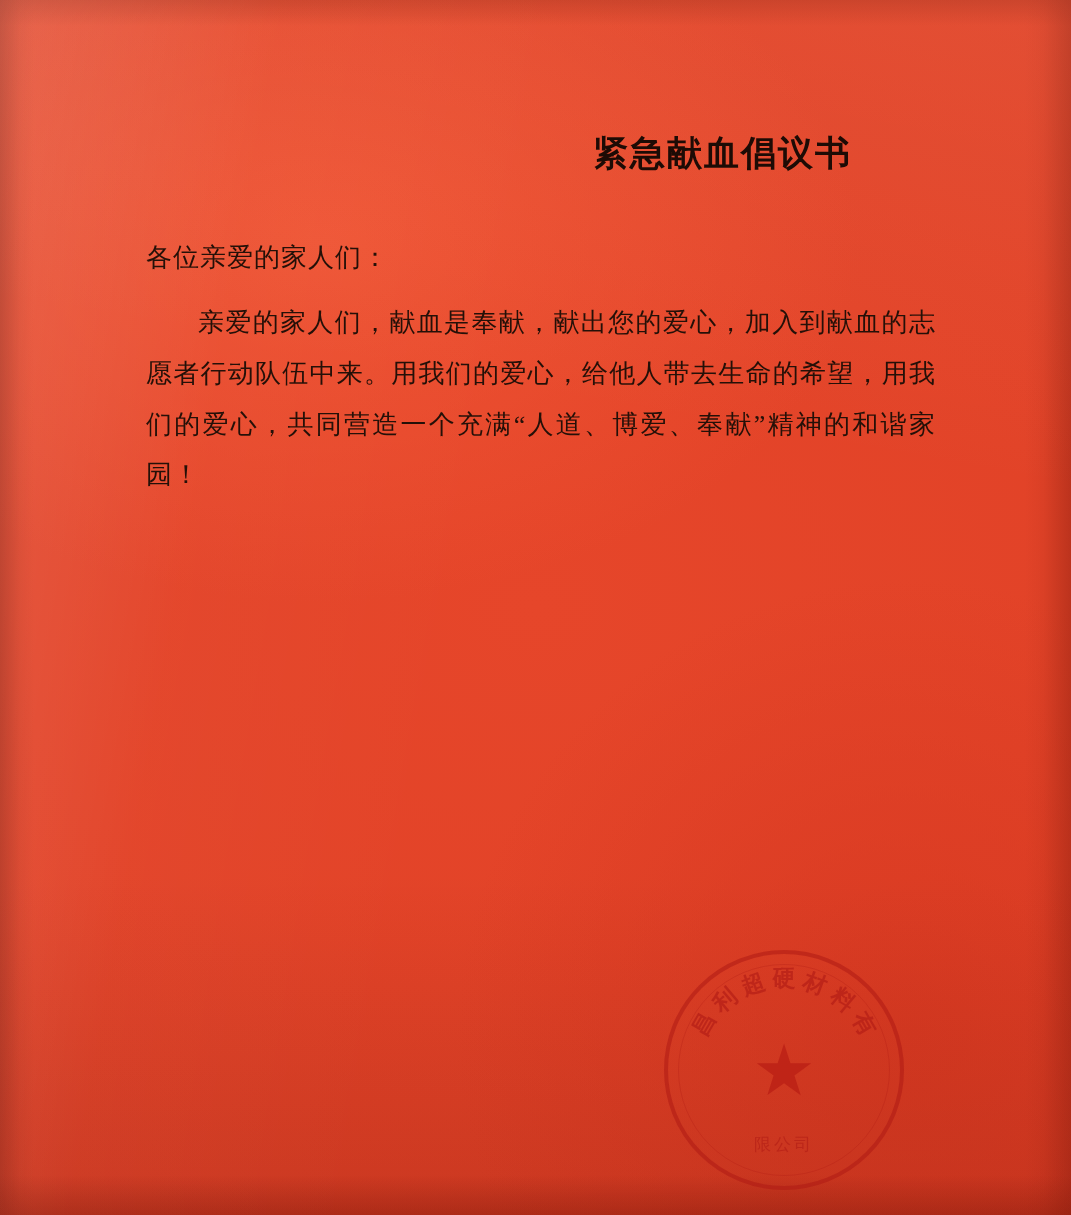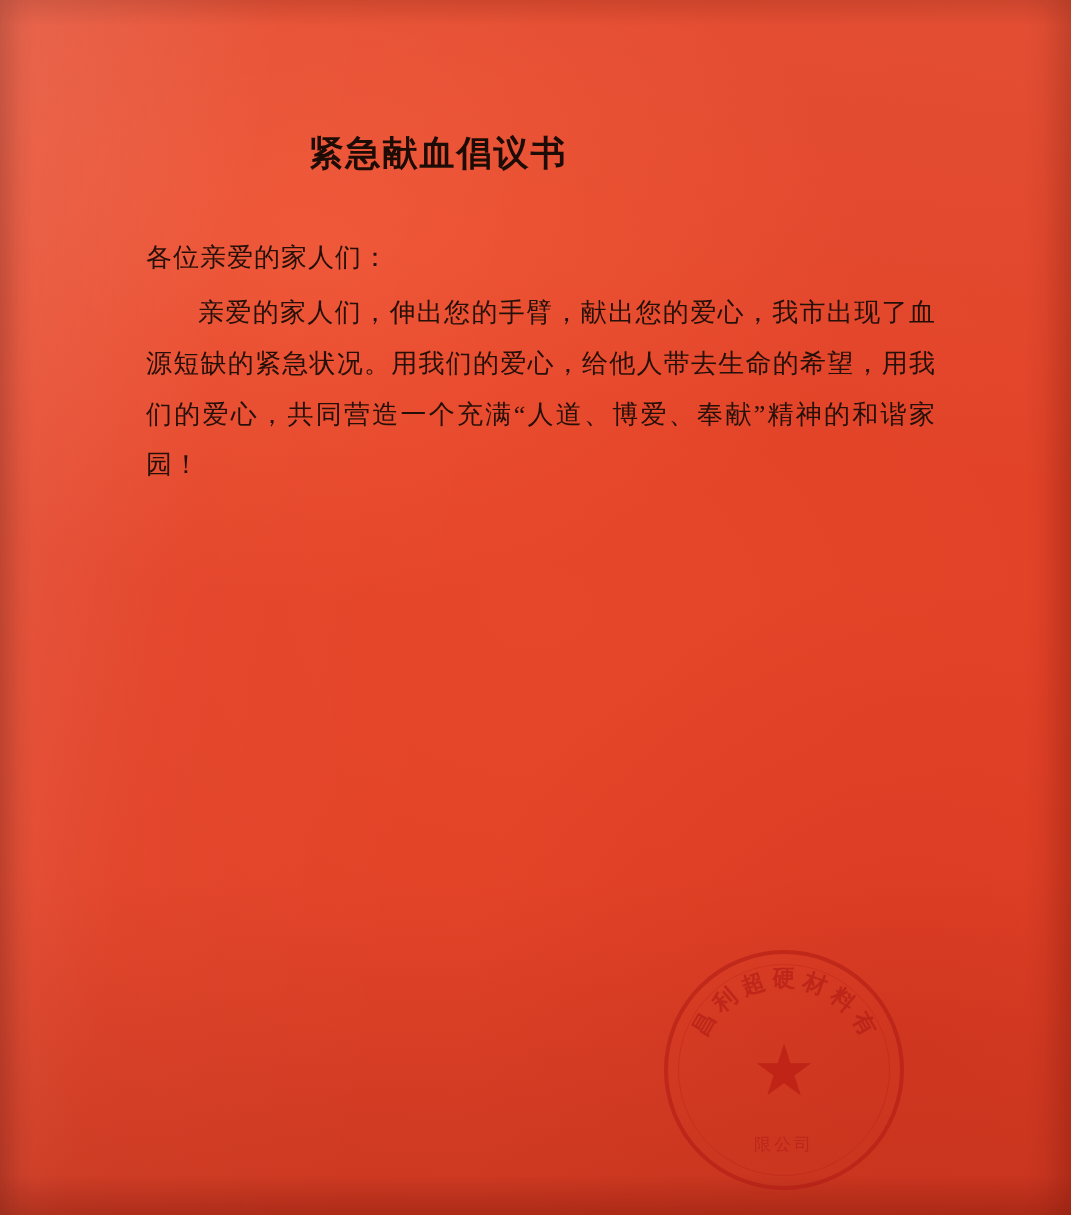--- a/index.html
+++ b/index.html
@@ -56,41 +56,41 @@
     position: absolute;
     left: 0; right: 0; bottom: 0;
     height: 40px;
     background: linear-gradient(0deg, rgba(140,30,14,0.45) 0%, rgba(0,0,0,0) 100%);
     pointer-events: none;
   }
 
   .doc-title {
     position: absolute;
     top: 130px;
-    left: 12px;
+    left: 0;
     width: 852px;
-    text-align: center;
+    text-align: right;
     font-family: "Liberation Sans", "DejaVu Sans", sans-serif;
     font-weight: bold;
     font-size: 35px;
     letter-spacing: 2px;
     color: #1d0b05;
   }
 
   .body-block {
     position: absolute;
     left: 146px;
     top: 238px;
     width: 790px;
   }
 
   .salutation {
     font-size: 26px;
     line-height: 1.55;
-    margin-bottom: 10px;
+    margin-bottom: 20px;
     letter-spacing: 1px;
   }
 
   .para {
     font-size: 26px;
     line-height: 1.95;
     text-indent: 2em;
     letter-spacing: 1.1px;
     text-align: justify;
     margin: 0 0 10px 0;
@@ -183,21 +183,21 @@
   <div class="edge-top"></div>
   <div class="edge-left"></div>
   <div class="edge-right"></div>
   <div class="edge-bottom"></div>
   <div class="sheen"></div>
 
   <div class="doc-title">紧急献血倡议书</div>
 
   <div class="body-block">
     <div class="salutation">各位亲爱的家人们：</div>
-    <p class="para">亲爱的家人们，伸出您的手臂，献出您的爱心，我市出现了血源短缺的紧急状况。用我们的爱心，给他人带去生命的希望，用我们的爱心，共同营造一个充满“人道、博爱、奉献”精神的和谐家园！</p>
+    <p class="para">亲爱的家人们，献血是奉献，献出您的爱心，加入到献血的志愿者行动队伍中来。用我们的爱心，给他人带去生命的希望，用我们的爱心，共同营造一个充满“人道、博爱、奉献”精神的和谐家园！</p>
   </div>
 
   <div class="stamp">
     <div class="ring"></div>
     <div class="ring-inner"></div>
     <div class="arc-char" id="seal-arc">
         <span style="left: -79.6743px; top: -46px; transform: translate(-50%, -50%) rotate(-60deg);">昌</span>
         <span style="left: -59.1365px; top: -70.4761px; transform: translate(-50%, -50%) rotate(-40deg);">利</span>
         <span style="left: -31.4659px; top: -86.4517px; transform: translate(-50%, -50%) rotate(-20deg);">超</span>
         <span style="left: 5.63338e-15px; top: -92px; transform: translate(-50%, -50%) rotate(0deg);">硬</span>

